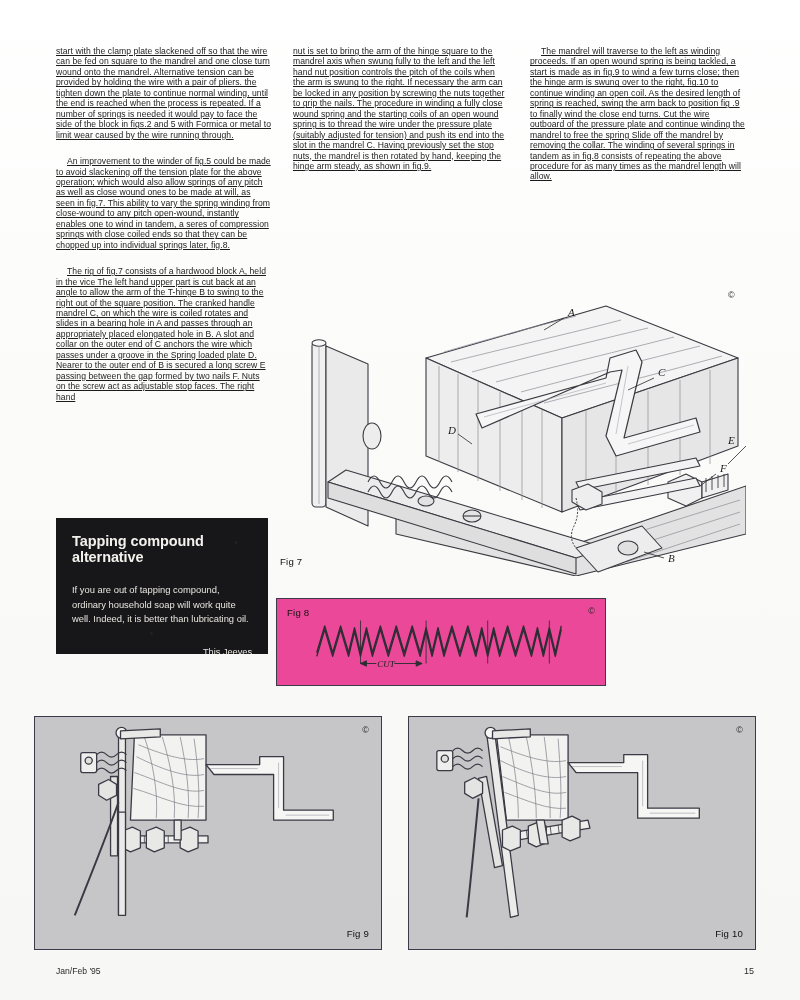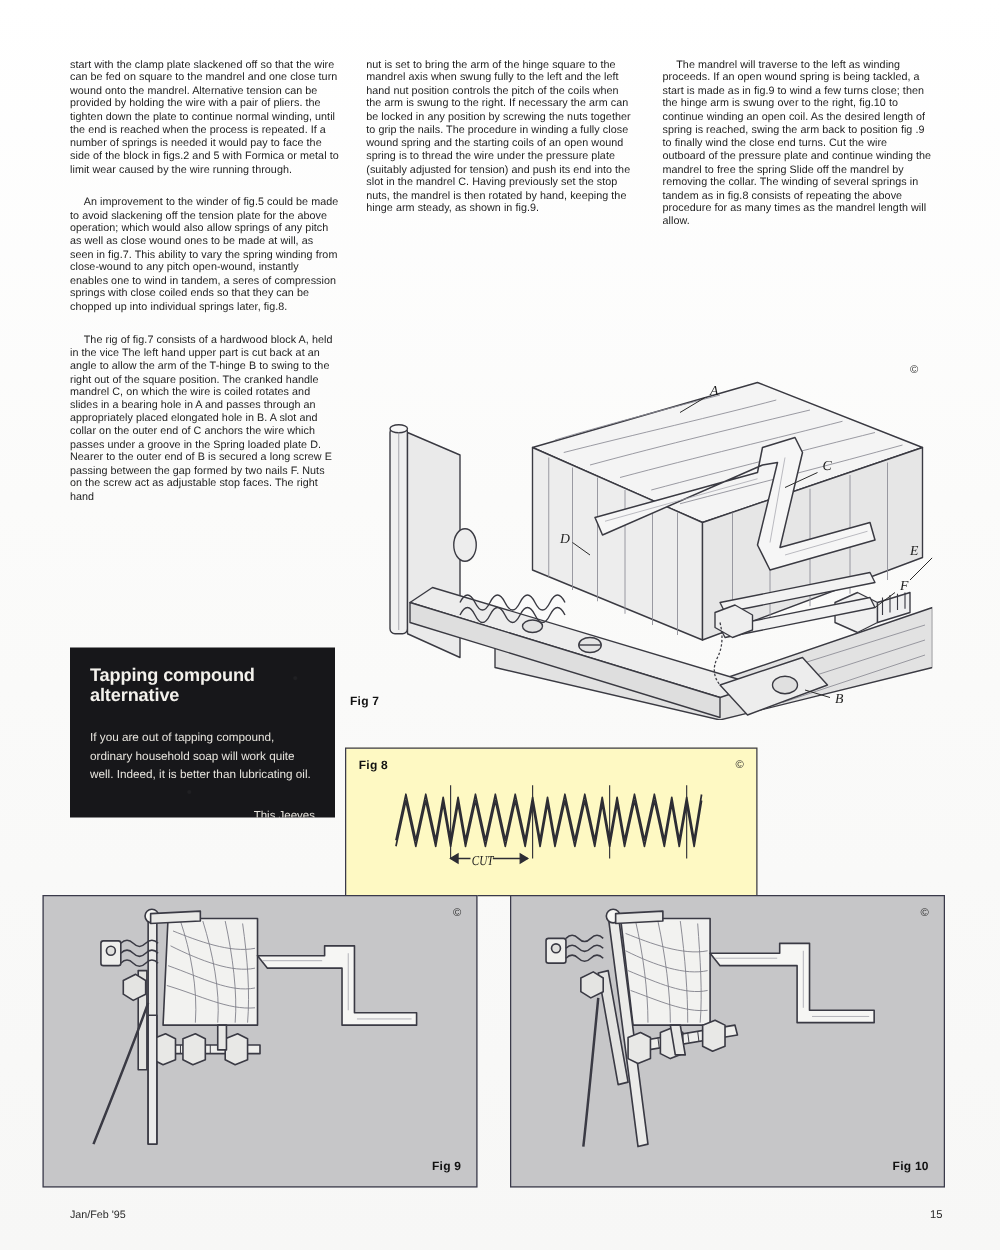--- a/index.html
+++ b/index.html
@@ -30,21 +30,21 @@
   }
 
   
   .columns{
     position:absolute;
     left:56px;top:46px;
     width:690px;
     display:flex;
     gap:22px;
   }
-  .col{width:215px;}
+  .col{width:215px;text-decoration:underline;}
   .col p{
     margin:0;
     font-size:8.6px;
     line-height:10.45px;
     text-align:left;
     letter-spacing:.05px;
     color:#1d1d1d;
     text-indent:0;
   }
   .col p + p{margin-top:16px;}
@@ -97,44 +97,44 @@
   
   .fig{
     position:absolute;
     box-sizing:border-box;
     background:#c9c9c9;
     overflow:hidden;
   }
   .fig-label{
     position:absolute;
     font-size:9.6px;
-    font-weight:bold;
+    font-weight:normal;
     color:#111;
     letter-spacing:.2px;
     z-index:9;
   }
   .cmark{
     position:absolute;
     font-size:9px;
     color:#2a2a2a;
     z-index:9;
   }
 
   
   #fig7{
     left:276px;top:286px;width:470px;height:290px;
     background:transparent;
   }
   #fig7 .fl{left:4px;top:270px;}
 
   
   #fig8{
-    left:276px;top:598px;width:330px;height:119px;
+    left:276px;top:598px;width:330px;height:88px;
     border:1.6px solid #3a3a4a;
-    background:#fef9c3;
+    background:#ec4899;
   }
   #fig8 .fl{left:10px;top:8px;}
   #fig8 .cmark{right:10px;top:7px;}
 
   
   #fig9{
     left:34px;top:716px;width:348px;height:234px;
     border:1.7px solid #3a3a4a;
     background:#c6c6c8;
   }

